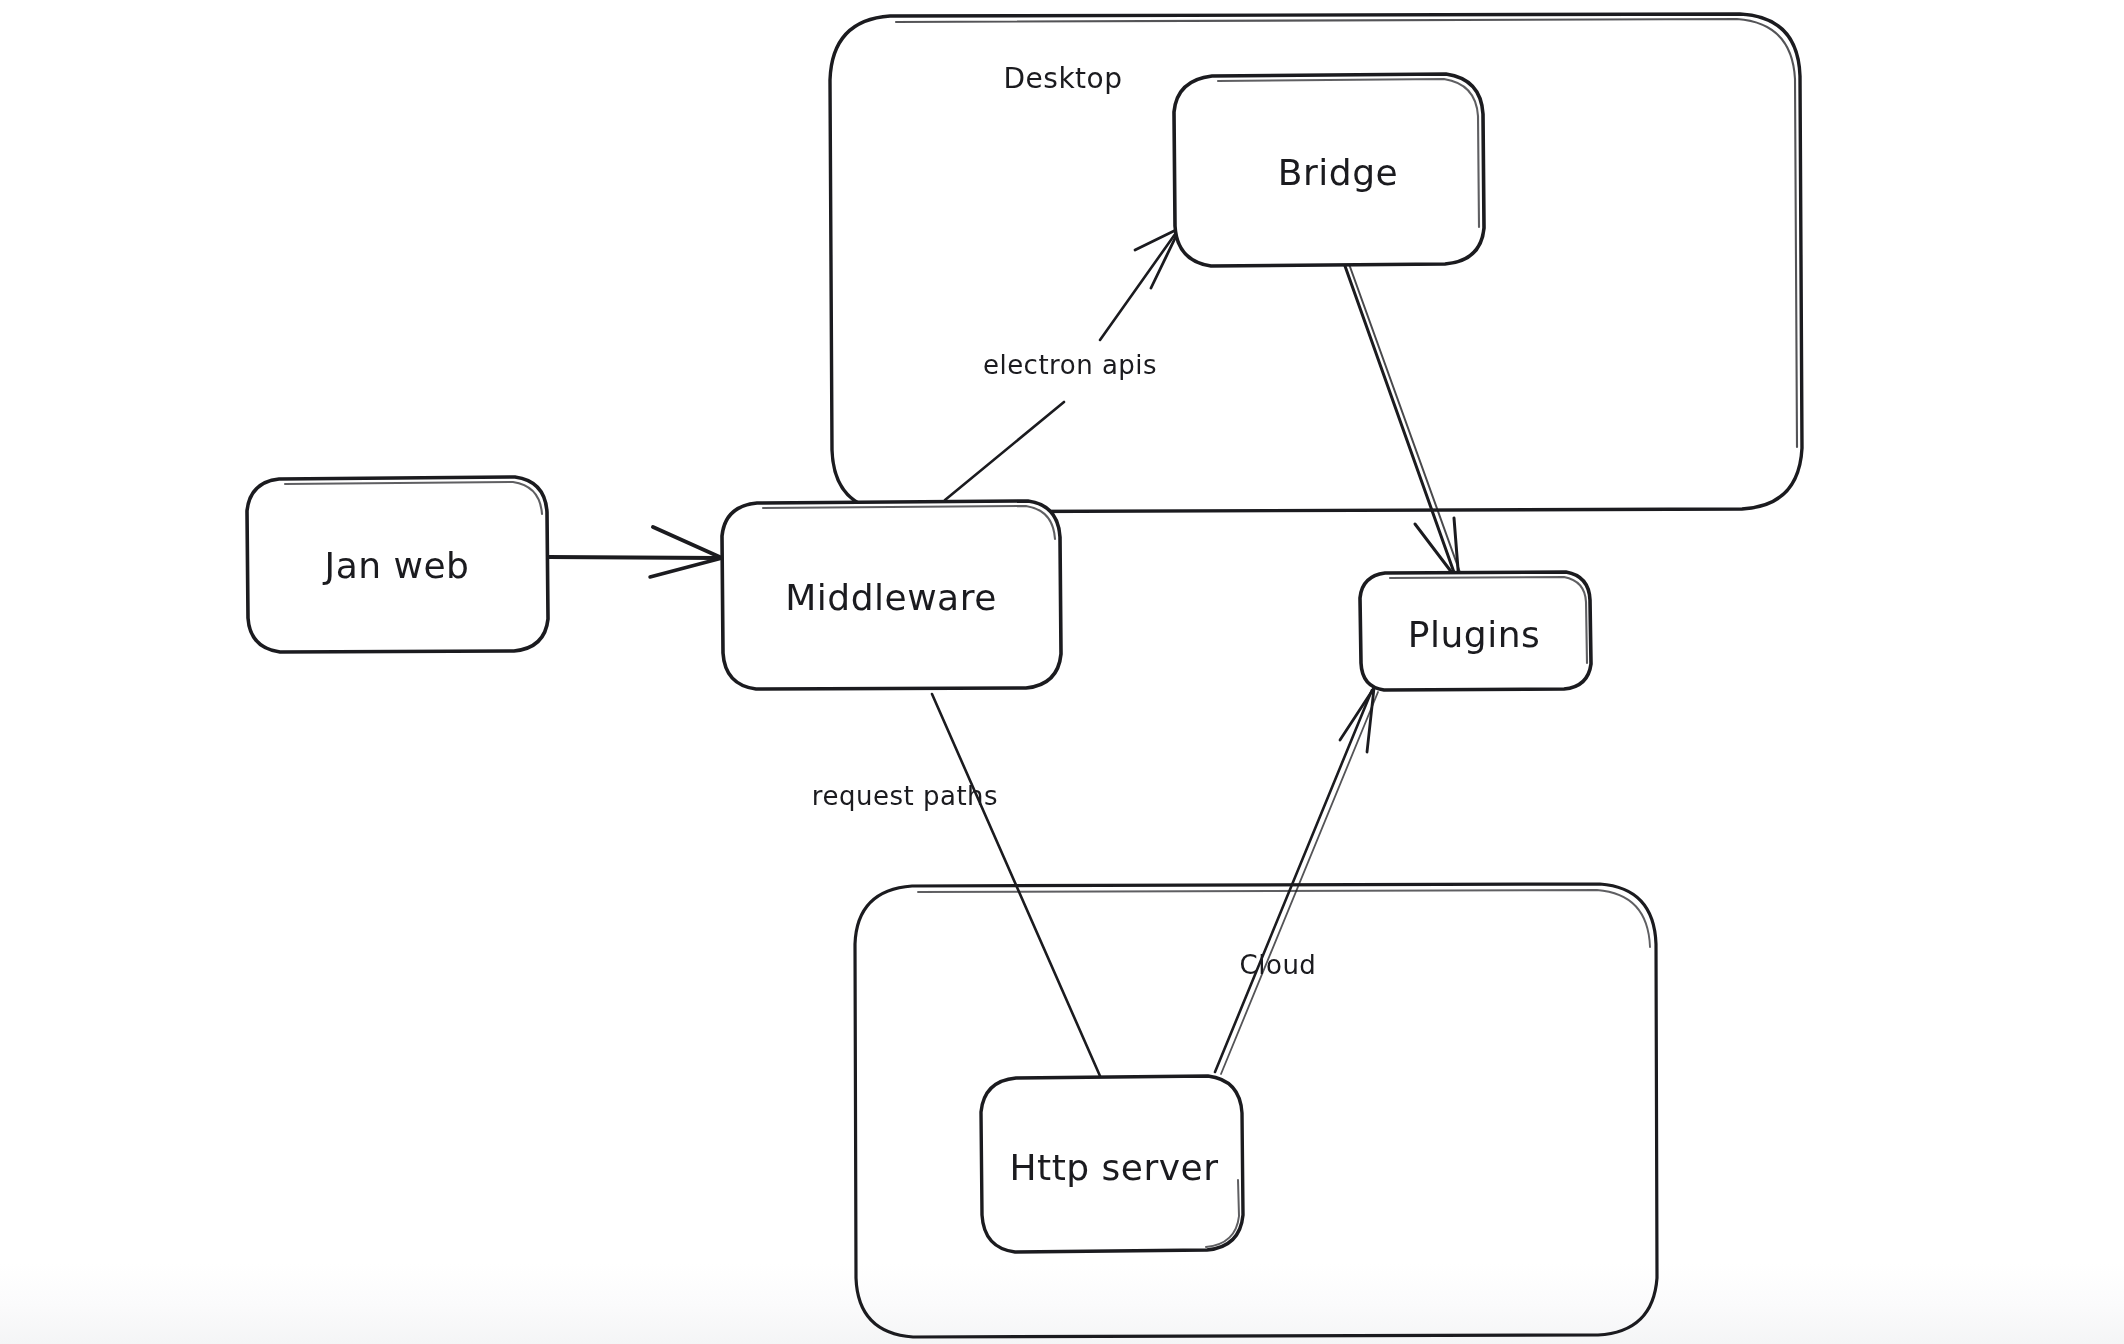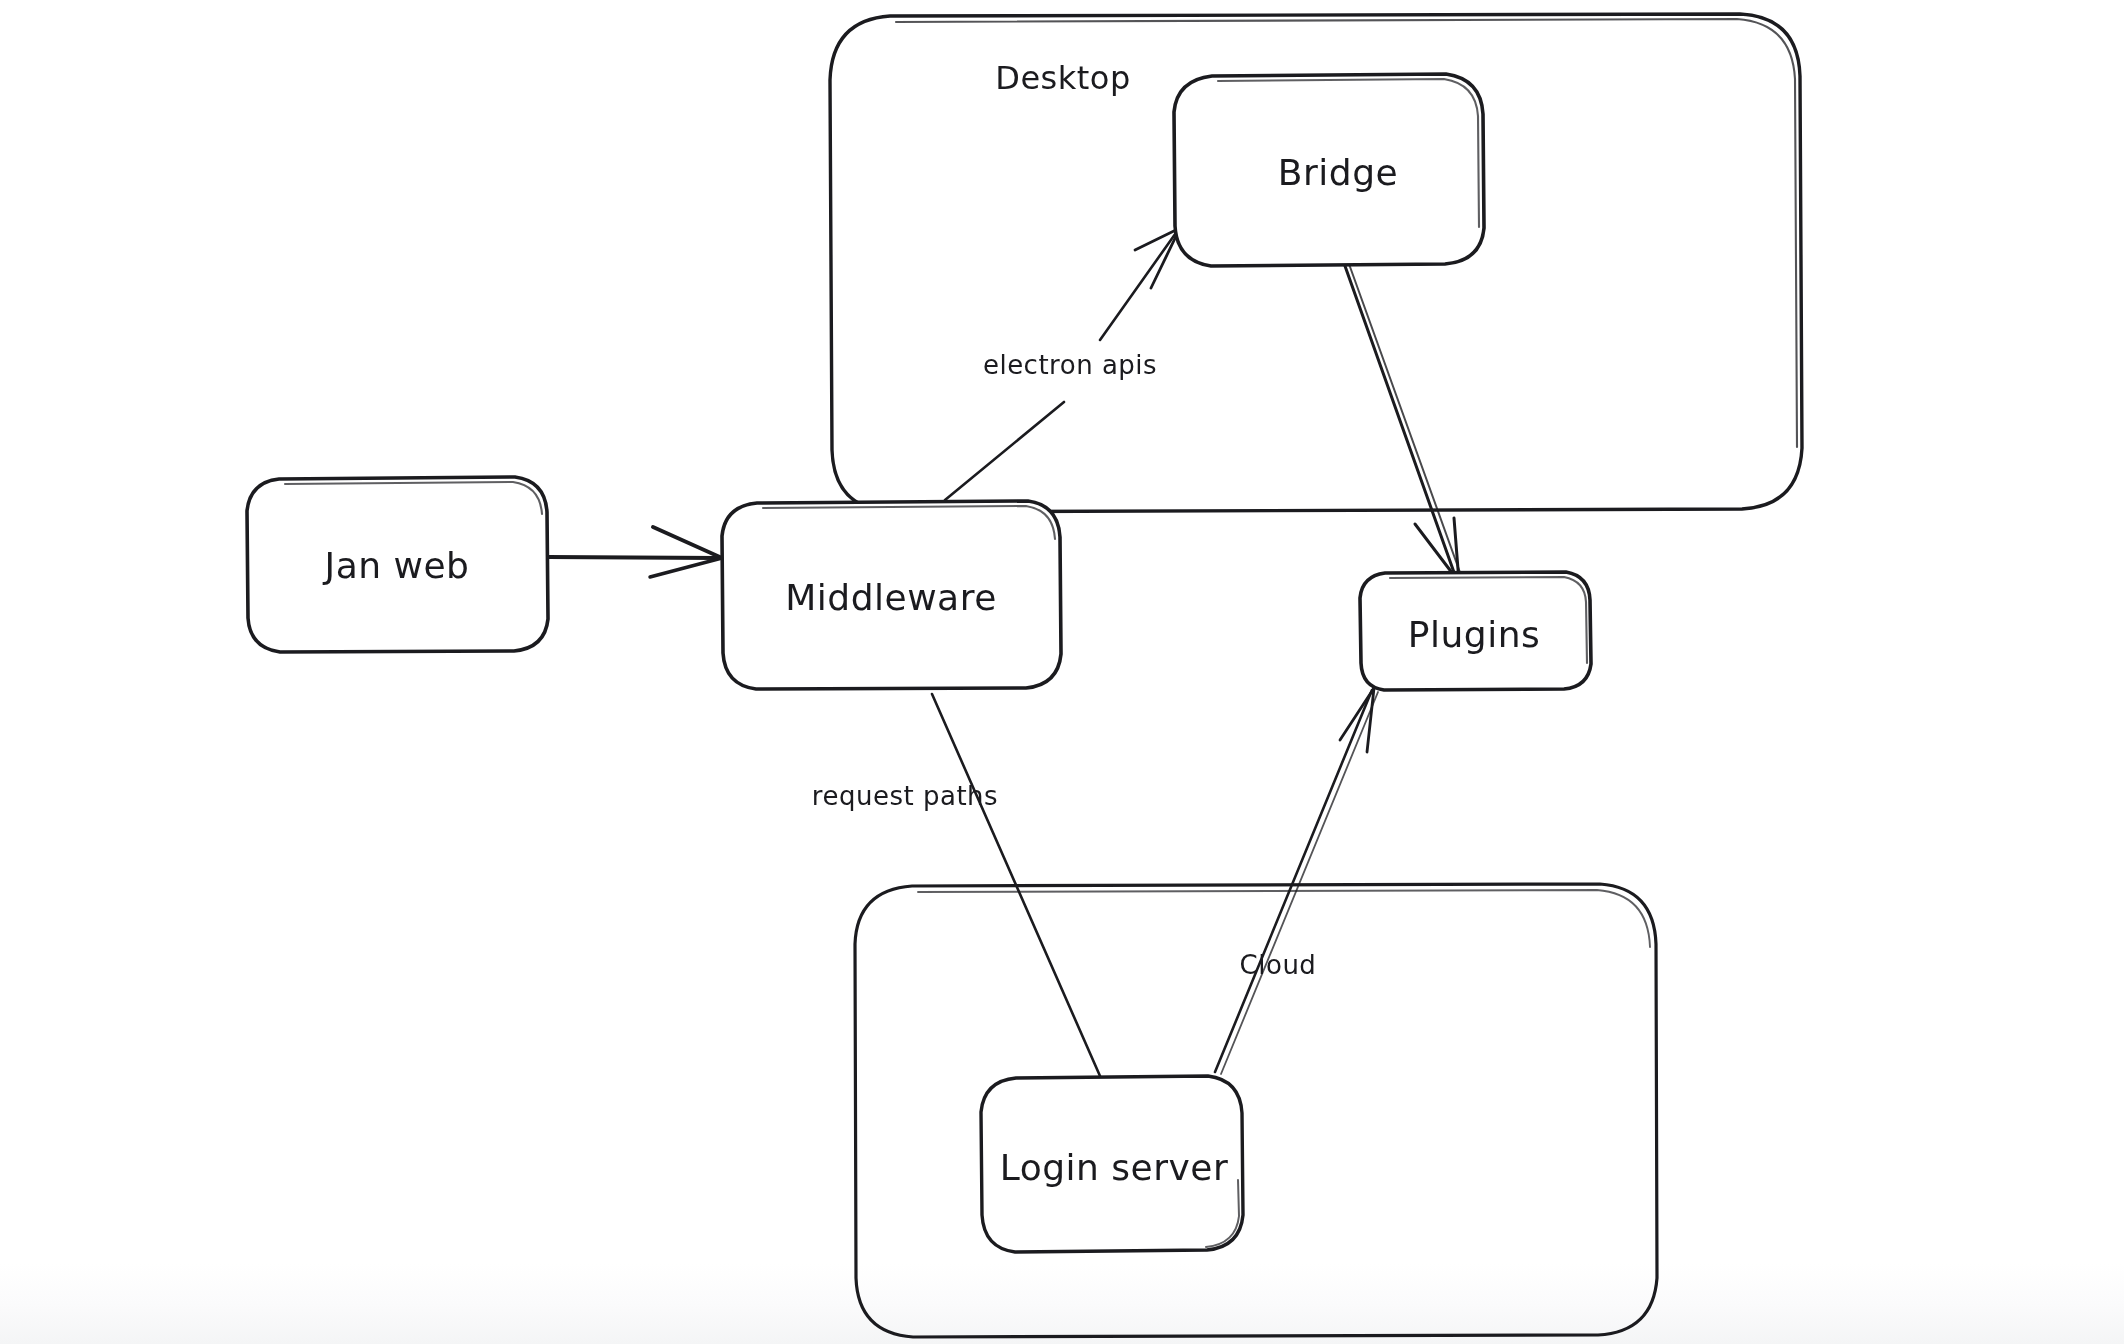--- a/index.html
+++ b/index.html
@@ -23,21 +23,21 @@
     position: absolute;
     color: #1b1b1f;
     font-family: "DejaVu Sans", sans-serif;
     white-space: pre;
     letter-spacing: 0.5px;
     transform: translate(-50%, -50%);
     text-align: center;
     pointer-events: none;
   }
   .node-label { font-size: 36px; }
-  .group-label { font-size: 32px; }
+  .group-label { font-size: 28px; }
   .edge-label { font-size: 26px; }
   .note {
     position: absolute;
     color: #1b1b1f;
     font-size: 37px;
     line-height: 1.36;
     letter-spacing: 0.6px;
     white-space: pre;
     transform: none;
   }
@@ -123,21 +123,21 @@
   <div class="lbl edge-label" style="left:1278px; top:965px;">Cloud</div>
 
   <div class="lbl node-label" style="left:397px; top:565px;">Jan web</div>
 
   <div class="lbl node-label" style="left:891px; top:597px;">Middleware</div>
 
   <div class="lbl node-label" style="left:1338px; top:172px;">Bridge</div>
 
   <div class="lbl node-label" style="left:1474px; top:634px;text-align:right;">Plugins</div>
 
-  <div class="lbl node-label" style="left:1114px; top:1167px;">Login server</div>
+  <div class="lbl node-label" style="left:1114px; top:1167px;">Http server</div>
 
   <div class="lbl edge-label" style="left:1070px; top:365px;">electron apis</div>
 
   <div class="lbl edge-label" style="left:905px; top:796px;">request paths</div>
 
   <div class="note" style="left:357px; top:960px;">
   </div>
 
 </div>
 

